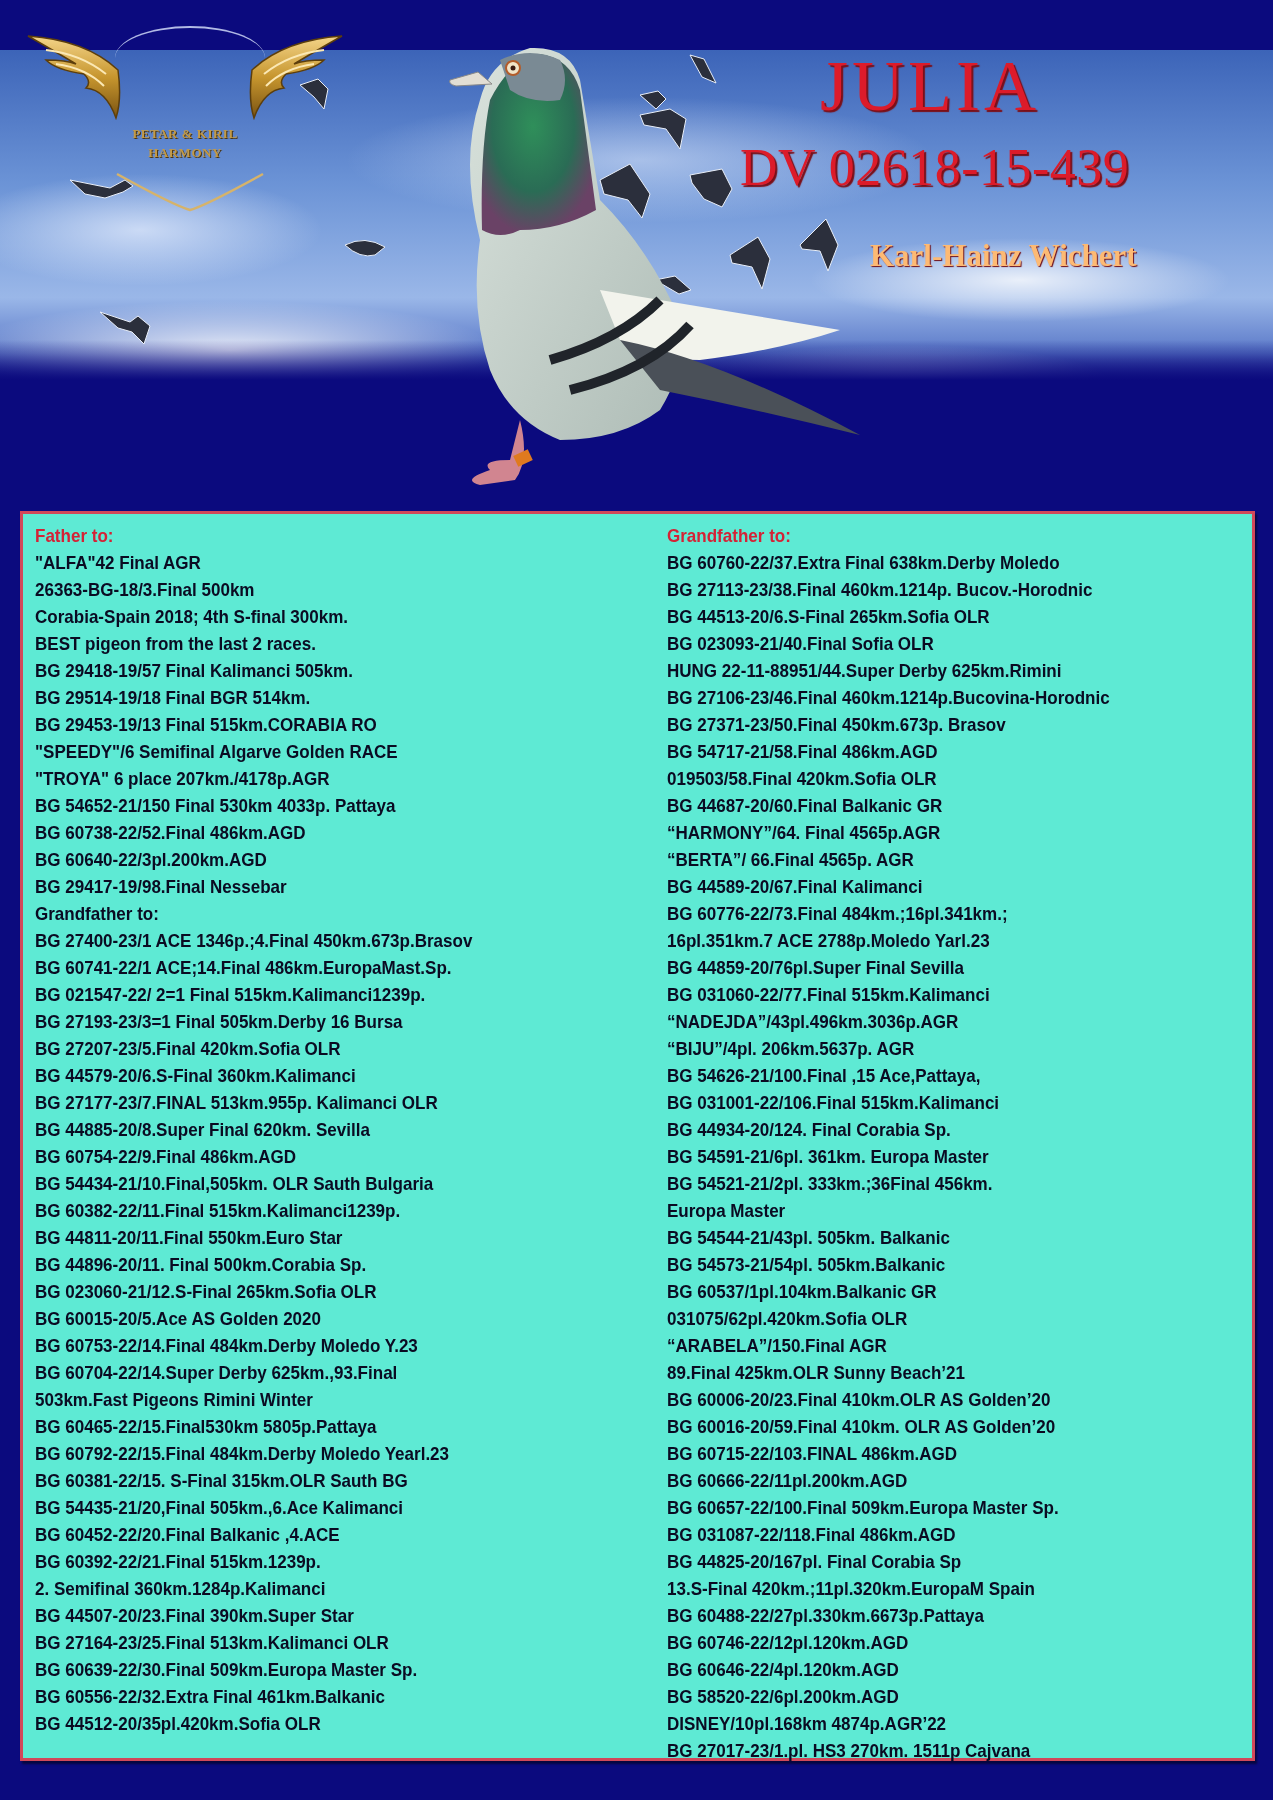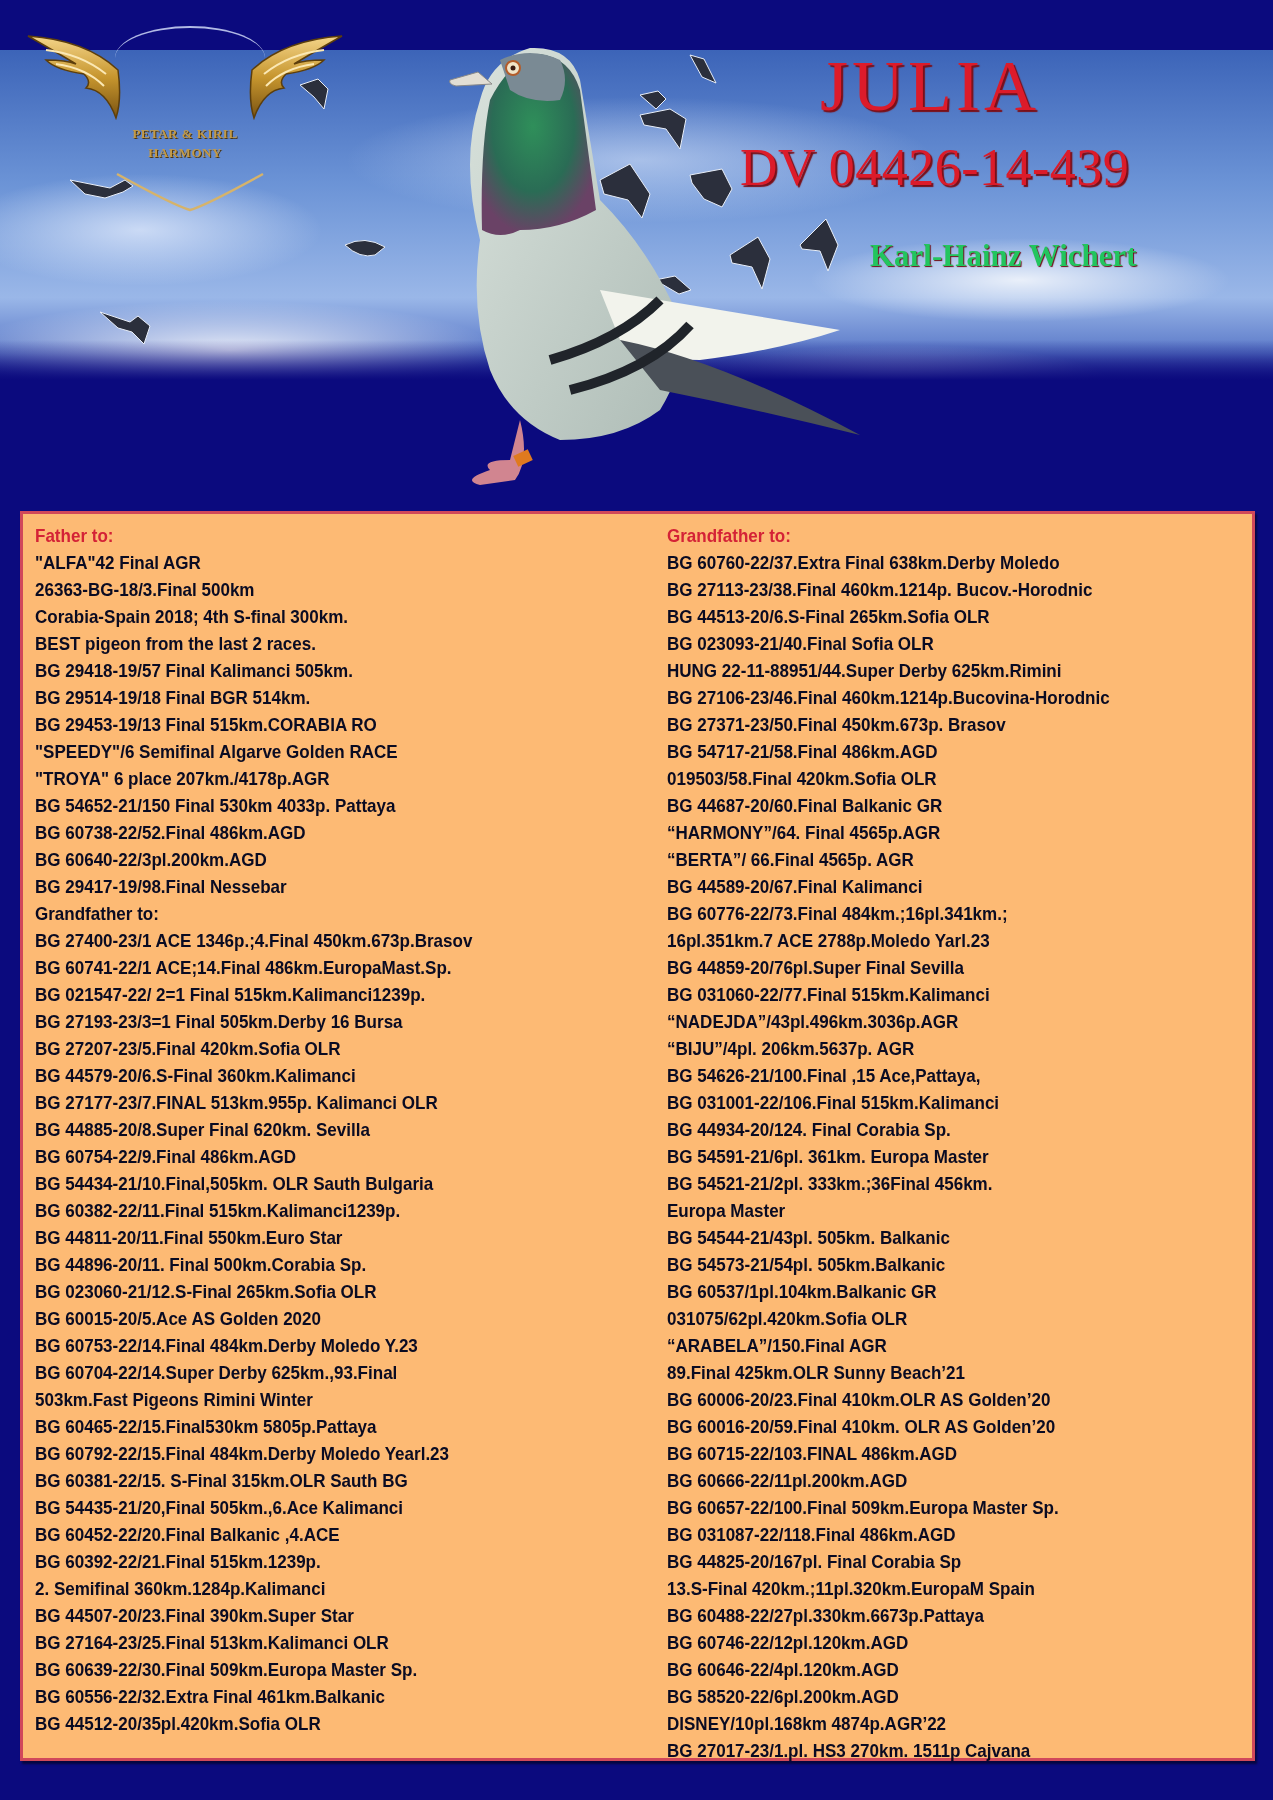--- a/index.html
+++ b/index.html
@@ -42,28 +42,28 @@
 
   
   .title-name { position: absolute; left: 720px; top: 40px; width: 420px; text-align: center;
     font-family: "Liberation Serif", serif; font-size: 72px; line-height: 92px; letter-spacing: 4px;
     color: #dc1b2a; text-shadow: 2px 2px 1px #7a0f18; }
   .title-ring { position: absolute; left: 740px; top: 140px; width: 520px;
     font-family: "Liberation Serif", serif; font-size: 52px; line-height: 56px;
     color: #dc1b2a; text-shadow: 2px 2px 1px #7a0f18; letter-spacing: 0.5px; }
   .title-owner { position: absolute; left: 870px; top: 238px; width: 360px;
     font-family: "Liberation Serif", serif; font-weight: bold; font-size: 31px;
-    color: #22c55e; text-shadow: 1px 1px 1px #6e0d16; }
+    color: #fdba74; text-shadow: 1px 1px 1px #6e0d16; }
 
   .birds { position: absolute; left: 0; top: 0; width: 1273px; height: 500px; }
   .pigeon { position: absolute; left: 420px; top: 40px; width: 460px; height: 460px; }
 
   
   .panel { position: absolute; left: 20px; top: 511px; width: 1235px; height: 1250px;
-    background: #fdba74; border: 3px solid #d1485a; box-sizing: border-box;
+    background: #5eead4; border: 3px solid #d1485a; box-sizing: border-box;
     box-shadow: 2px 3px 2px rgba(0,0,0,0.5); padding-left: 32px; }
   .col { position: absolute; top: 8px; }
   .col.left { left: 12px; width: 600px; }
   .col.right { left: 644px; width: 580px; }
   .line { font-family: "Liberation Sans", "DejaVu Sans", sans-serif; font-weight: bold;
     font-size: 18.5px; line-height: 27px; height: 27px; color: #0a0b22; white-space: nowrap;
     transform: scaleX(0.92); transform-origin: left center; }
   .heading { color: #d42236; }
   .subheading { color: #0a0b22; }
 </style>
@@ -137,21 +137,21 @@
   <path d="M62 190 Q60 110 70 60 Q90 20 120 14 Q150 18 160 50 Q168 110 176 170 Q140 190 100 190 Q80 200 62 190 z" fill="url(#neck)"></path>
   <path d="M80 20 Q110 6 140 20 Q150 40 140 60 Q110 64 90 50 z" fill="#7a8a94"></path>
   <path d="M58 32 L30 40 Q28 44 36 46 L72 44 z" fill="#e2ded4" stroke="#888" stroke-width="1"></path>
   <circle cx="93" cy="28" r="7" fill="#f0e4c8" stroke="#b35c2a" stroke-width="2"></circle>
   <circle cx="93" cy="28" r="2.5" fill="#3a1a10"></circle>
   <path d="M100 380 Q110 420 95 440 L60 445 Q40 440 70 430 Q60 420 90 420 z" fill="#d18590"></path>
   <rect x="95" y="412" width="16" height="12" fill="#e07a1f" transform="rotate(-25 103 418)"></rect>
 </svg>
 
 <div class="title-name">JULIA</div>
-<div class="title-ring">DV 04426-14-439</div>
+<div class="title-ring">DV 02618-15-439</div>
 <div class="title-owner">Karl-Hainz Wichert</div>
 
 <div class="panel">
   <div class="col left">
     <div class="line heading">Father to:</div>
     <div id="father-list">
         <div class="line">"ALFA"42 Final AGR</div>
         <div class="line">26363-BG-18/3.Final 500km</div>
         <div class="line">Corabia-Spain 2018; 4th S-final 300km.</div>
         <div class="line">BEST pigeon from the last 2 races.</div>

